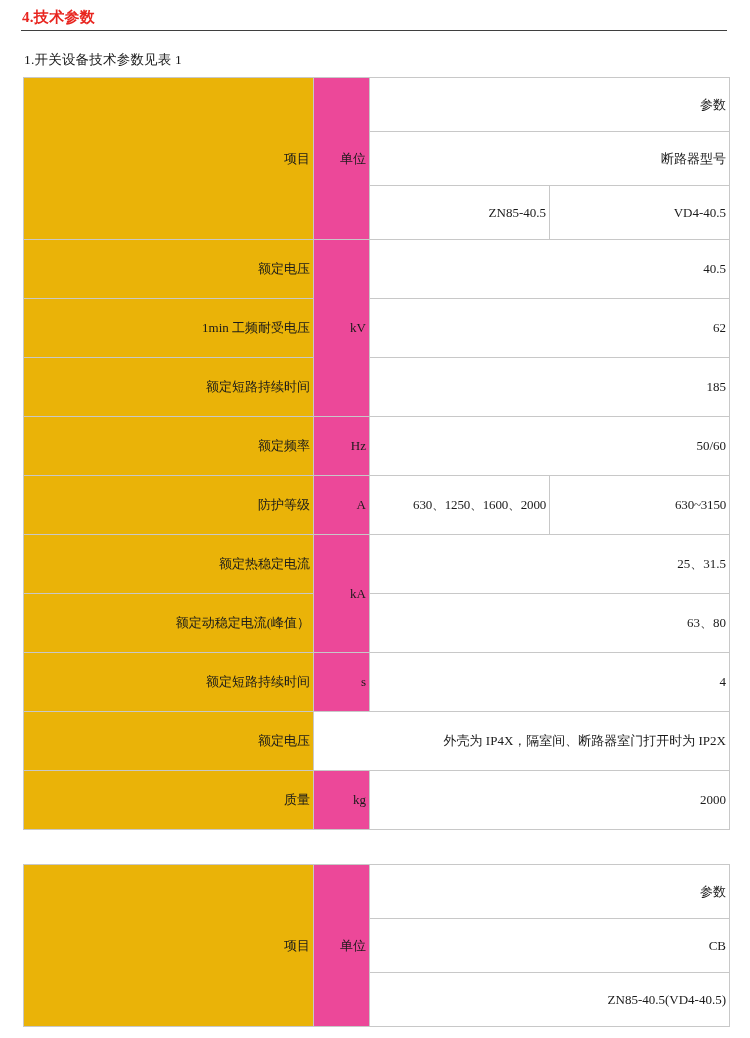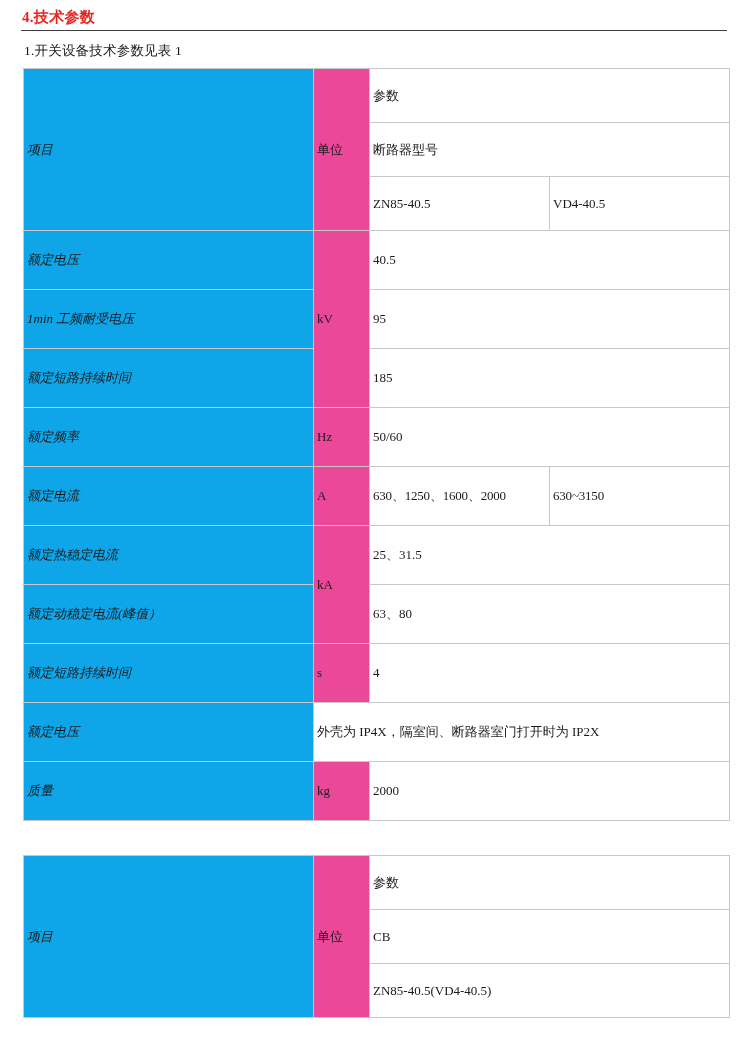--- a/index.html
+++ b/index.html
@@ -30,41 +30,40 @@
     padding-bottom: 3px;
     letter-spacing: 0.3px;
   }
   .title-rule {
     border-bottom: 1.5px solid #3f3f3f;
     width: 706px;
     margin-left: -1px;
   }
   .caption {
     font-size: 13.5px;
-    margin: 11px 0 8px 2px;
+    margin: 20px 0 8px 2px;
     letter-spacing: 0.2px;
   }
   table.spec {
     border-collapse: collapse;
     width: 706px;
     margin: 0 0 0 1px;
     table-layout: fixed;
   }
   table.spec td {
     border: 1px solid #c8c8c8;
-    text-align: left;
+    text-align: right;
     vertical-align: middle;
     font-size: 13px;
     padding: 4px 3px;
     line-height: 1.35;
   }
   td.label {
-    background: #0ea5e9;
+    background: #eab308;
     height: 50px;
-    font-style: italic;
   }
   td.unit {
     background: #ec4899;
   }
   td.val {
     background: #ffffff;
   }
   .col-item { width: 290px; }
   .col-unit { width: 56px; }
   .col-a { width: 180px; }
@@ -109,35 +108,35 @@
         <td class="val">VD4-40.5</td>
       </tr>
 
       <tr>
         <td class="label">额定电压</td>
         <td class="unit" rowspan="3">kV</td>
         <td class="val" colspan="2">40.5</td>
       </tr>
       <tr>
         <td class="label">1min 工频耐受电压</td>
-        <td class="val" colspan="2">95</td>
+        <td class="val" colspan="2">62</td>
       </tr>
       <tr>
         <td class="label">额定短路持续时间</td>
         <td class="val" colspan="2">185</td>
       </tr>
 
       <tr>
         <td class="label">额定频率</td>
         <td class="unit">Hz</td>
         <td class="val" colspan="2">50/60</td>
       </tr>
 
       <tr>
-        <td class="label">额定电流</td>
+        <td class="label">防护等级</td>
         <td class="unit">A</td>
         <td class="val small nowrap">630、1250、1600、2000</td>
         <td class="val small">630~3150</td>
       </tr>
 
       <tr>
         <td class="label">额定热稳定电流</td>
         <td class="unit" rowspan="2">kA</td>
         <td class="val" colspan="2">25、31.5</td>
       </tr>

